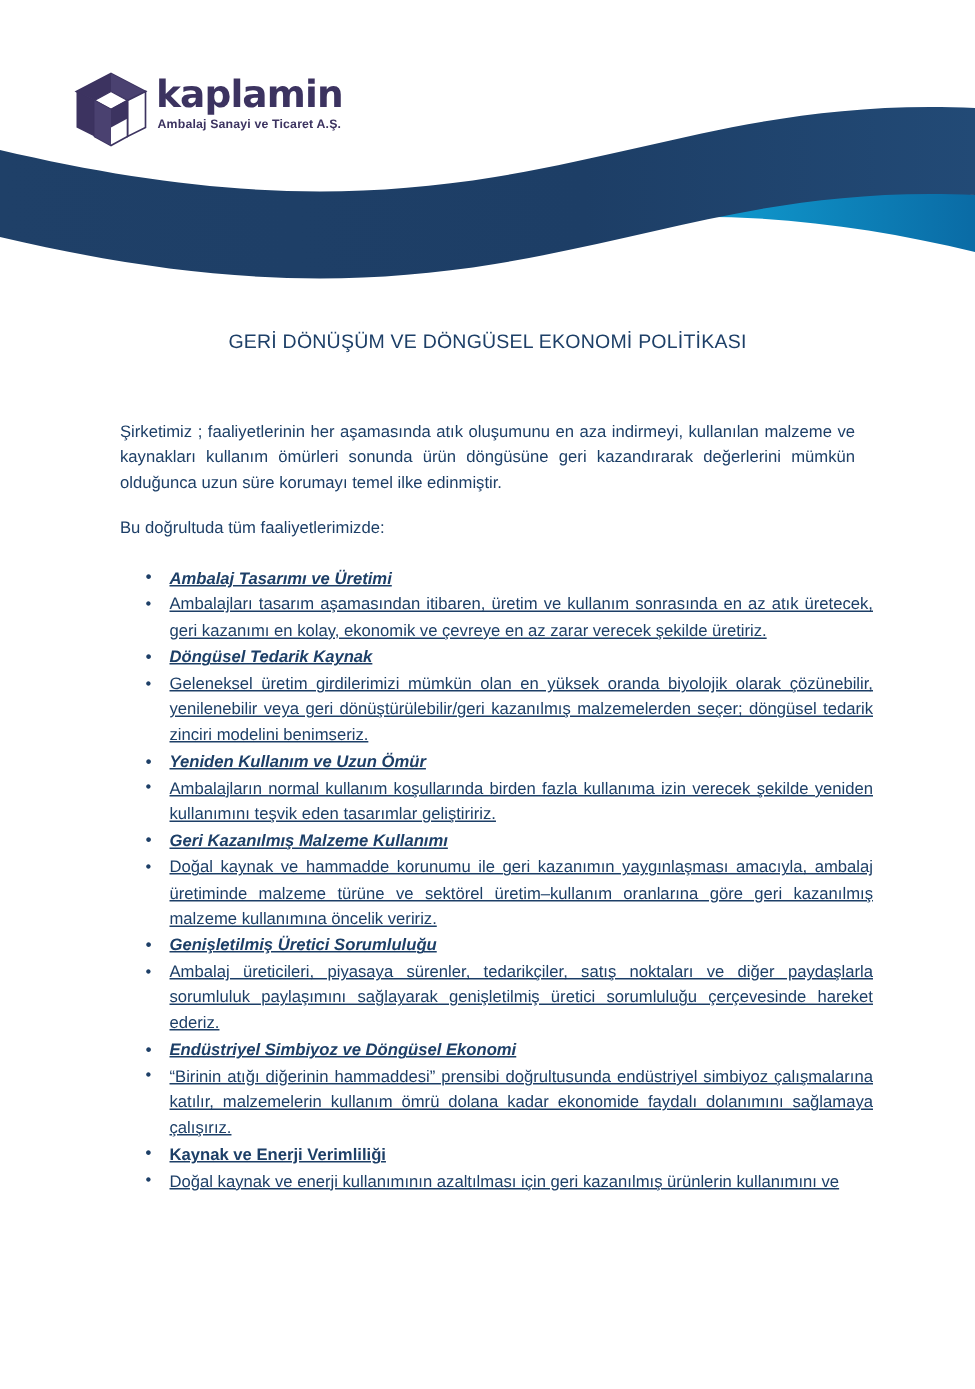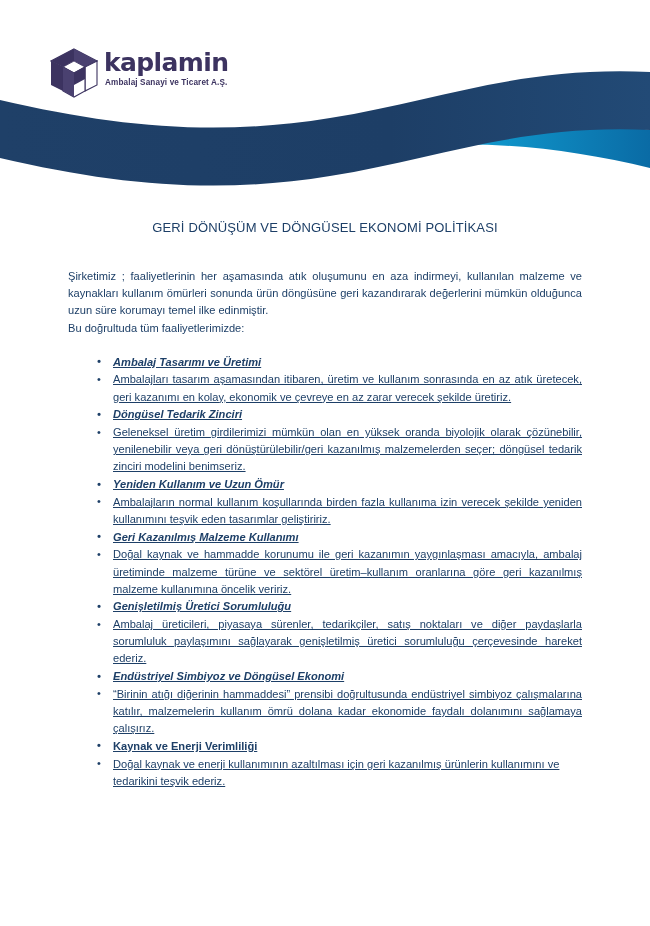--- a/index.html
+++ b/index.html
@@ -97,21 +97,21 @@
   .content {
     position: absolute;
     top: 268px;
     left: 68px;
     width: 514px;
     color: #1d3f67;
     font-size: 11.1px;
     line-height: 1.55;
   }
   .intro p {
-    margin: 0;
+    margin: 12px;
     text-align: justify;
     text-justify: inter-word;
   }
   .intro p.no-justify {
     text-align: left;
   }
 
   .policy-list {
     list-style: none;
     margin: 17px 0 0 0;
@@ -223,21 +223,21 @@
   <div class="content">
 
     <div class="intro">
       <p>Şirketimiz ; faaliyetlerinin her aşamasında atık oluşumunu en aza indirmeyi, kullanılan malzeme ve kaynakları kullanım ömürleri sonunda ürün döngüsüne geri kazandırarak değerlerini mümkün olduğunca uzun süre korumayı temel ilke edinmiştir.</p>
       <p class="no-justify">Bu doğrultuda tüm faaliyetlerimizde:</p>
     </div>
 
     <ul class="policy-list">
         <li class="heading">Ambalaj Tasarımı ve Üretimi</li>
         <li class="detail">Ambalajları tasarım aşamasından itibaren, üretim ve kullanım sonrasında en az atık üretecek, geri kazanımı en kolay, ekonomik ve çevreye en az zarar verecek şekilde üretiriz.</li>
-        <li class="heading">Döngüsel Tedarik Zinciri</li>
+        <li class="heading">Döngüsel Tedarik Kaynak</li>
         <li class="detail">Geleneksel üretim girdilerimizi mümkün olan en yüksek oranda biyolojik olarak çözünebilir, yenilenebilir veya geri dönüştürülebilir/geri kazanılmış malzemelerden seçer; döngüsel tedarik zinciri modelini benimseriz.</li>
         <li class="heading">Yeniden Kullanım ve Uzun Ömür</li>
         <li class="detail">Ambalajların normal kullanım koşullarında birden fazla kullanıma izin verecek şekilde yeniden kullanımını teşvik eden tasarımlar geliştiririz.</li>
         <li class="heading">Geri Kazanılmış Malzeme Kullanımı</li>
         <li class="detail">Doğal kaynak ve hammadde korunumu ile geri kazanımın yaygınlaşması amacıyla, ambalaj üretiminde malzeme türüne ve sektörel üretim–kullanım oranlarına göre geri kazanılmış malzeme kullanımına öncelik veririz.</li>
         <li class="heading">Genişletilmiş Üretici Sorumluluğu</li>
         <li class="detail">Ambalaj üreticileri, piyasaya sürenler, tedarikçiler, satış noktaları ve diğer paydaşlarla sorumluluk paylaşımını sağlayarak genişletilmiş üretici sorumluluğu çerçevesinde hareket ederiz.</li>
         <li class="heading">Endüstriyel Simbiyoz ve Döngüsel Ekonomi</li>
         <li class="detail">“Birinin atığı diğerinin hammaddesi” prensibi doğrultusunda endüstriyel simbiyoz çalışmalarına katılır, malzemelerin kullanım ömrü dolana kadar ekonomide faydalı dolanımını sağlamaya çalışırız.</li>
         <li class="heading-upright">Kaynak ve Enerji Verimliliği</li>

